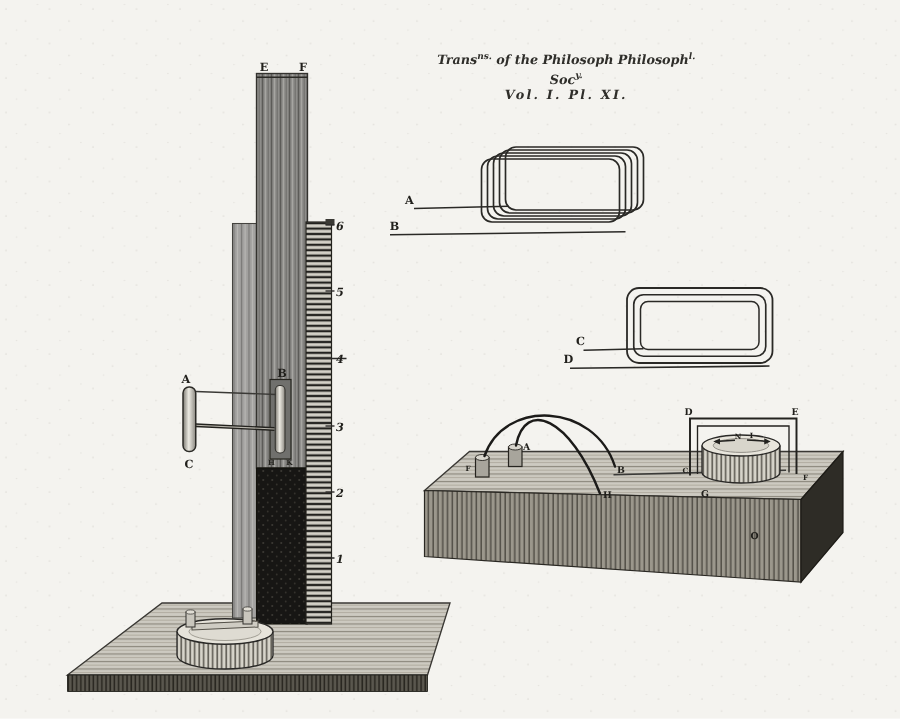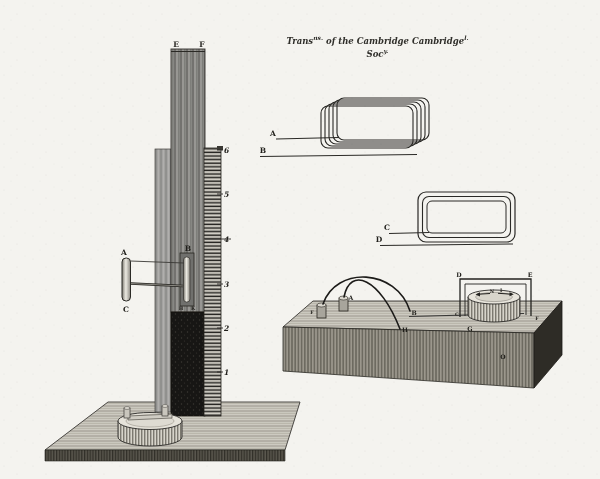--- a/index.html
+++ b/index.html
@@ -202,16 +202,17 @@
       <polygon points="475.5,294.4 480,292.3 480,296.4" fill="#23221f"></polygon>
       <line x1="498" y1="293.3" x2="512" y2="294.2" stroke="#23221f" stroke-width="1"></line>
       <polygon points="513.8,294.3 509.5,292.2 509.5,296.3" fill="#23221f"></polygon>
       <text class="lbl-xs" x="492" y="292.5" text-anchor="middle">N</text>
       <text class="lbl-xs" x="501" y="292" text-anchor="middle">I</text>
     </g>
   </g>
 </svg>
 
 <div class="plate-title">
-  <div class="t1"><span>Trans</span><sup>ns.</sup><span> of the Cambridge Cambridge</span><sup>l.</sup><span> Soc</span><sup>y.</sup></div>
+  <div class="t1"><span>Trans</span><sup>ns.</sup><span> of the Philosoph Philosoph</span><sup>l.</sup><span> Soc</span><sup>y.</sup></div>
+  <div class="t2">Vol. I. Pl. XI.</div>
 </div>
 
 </div>
 
 </body></html>

